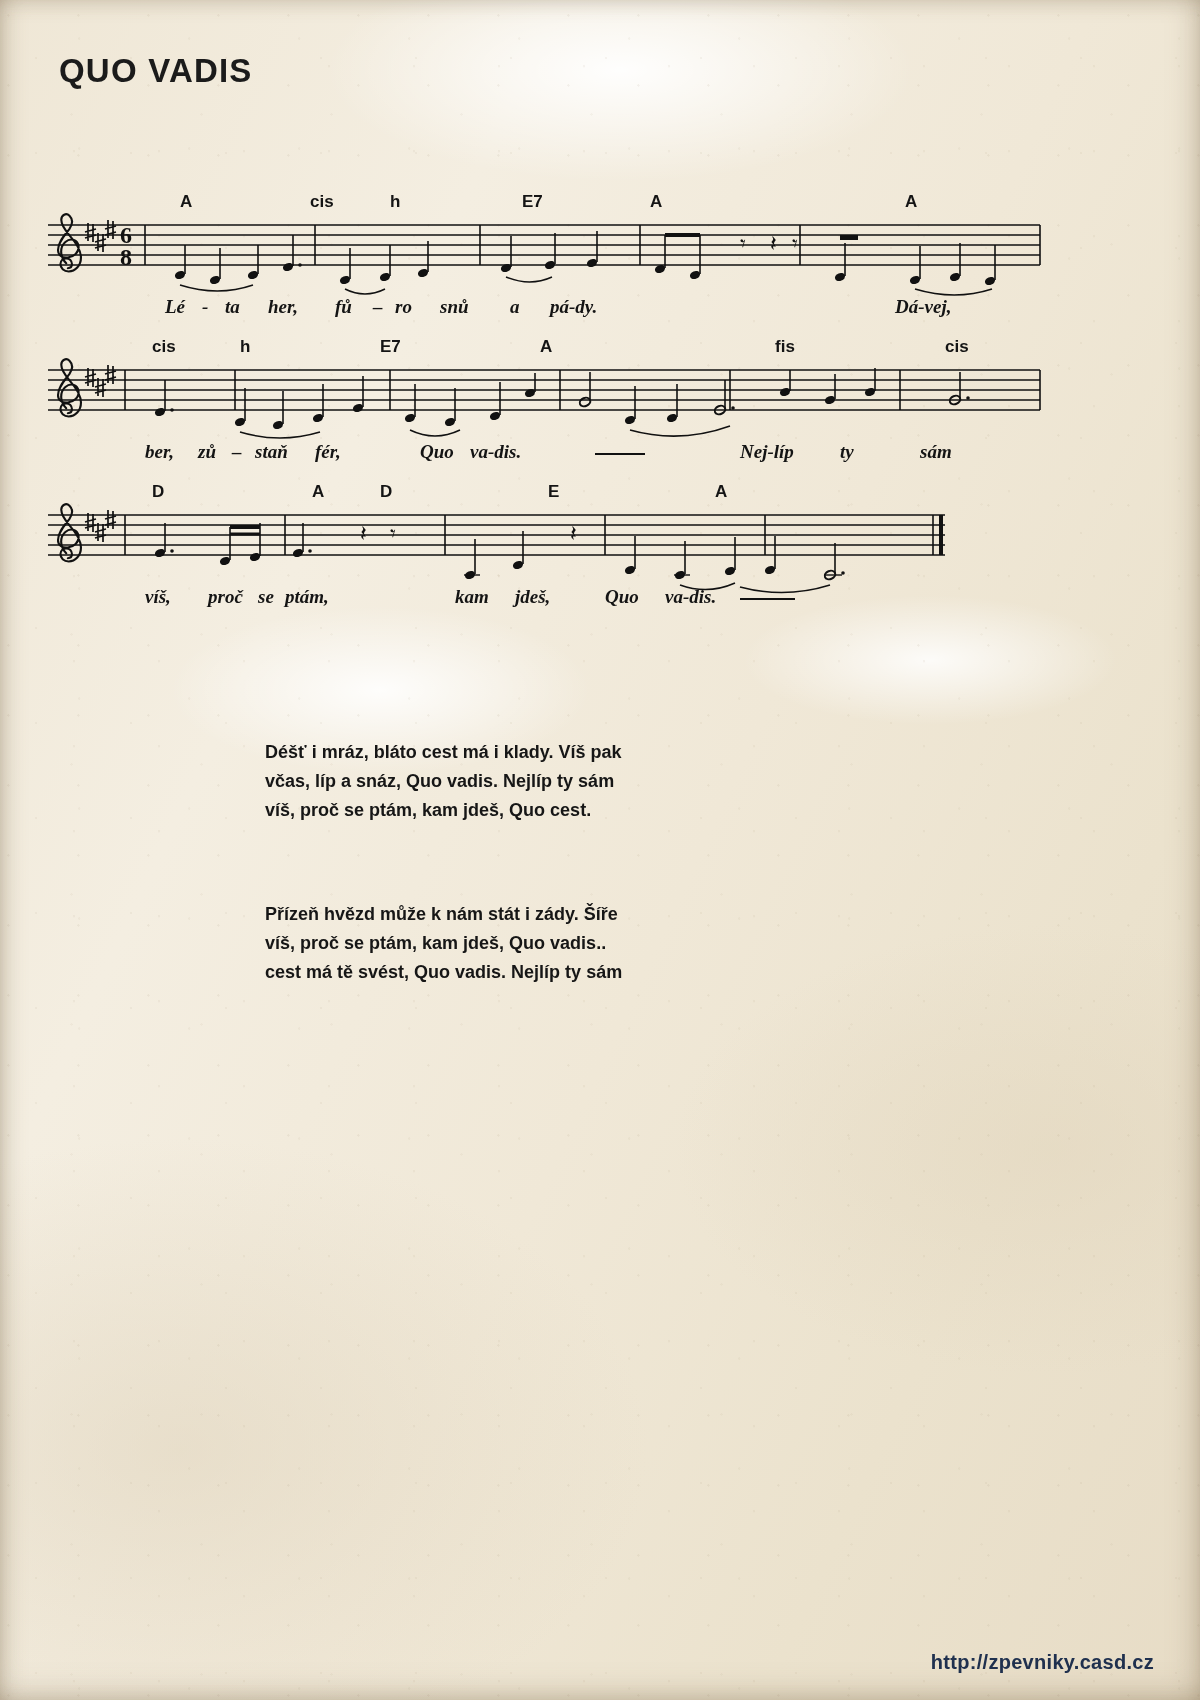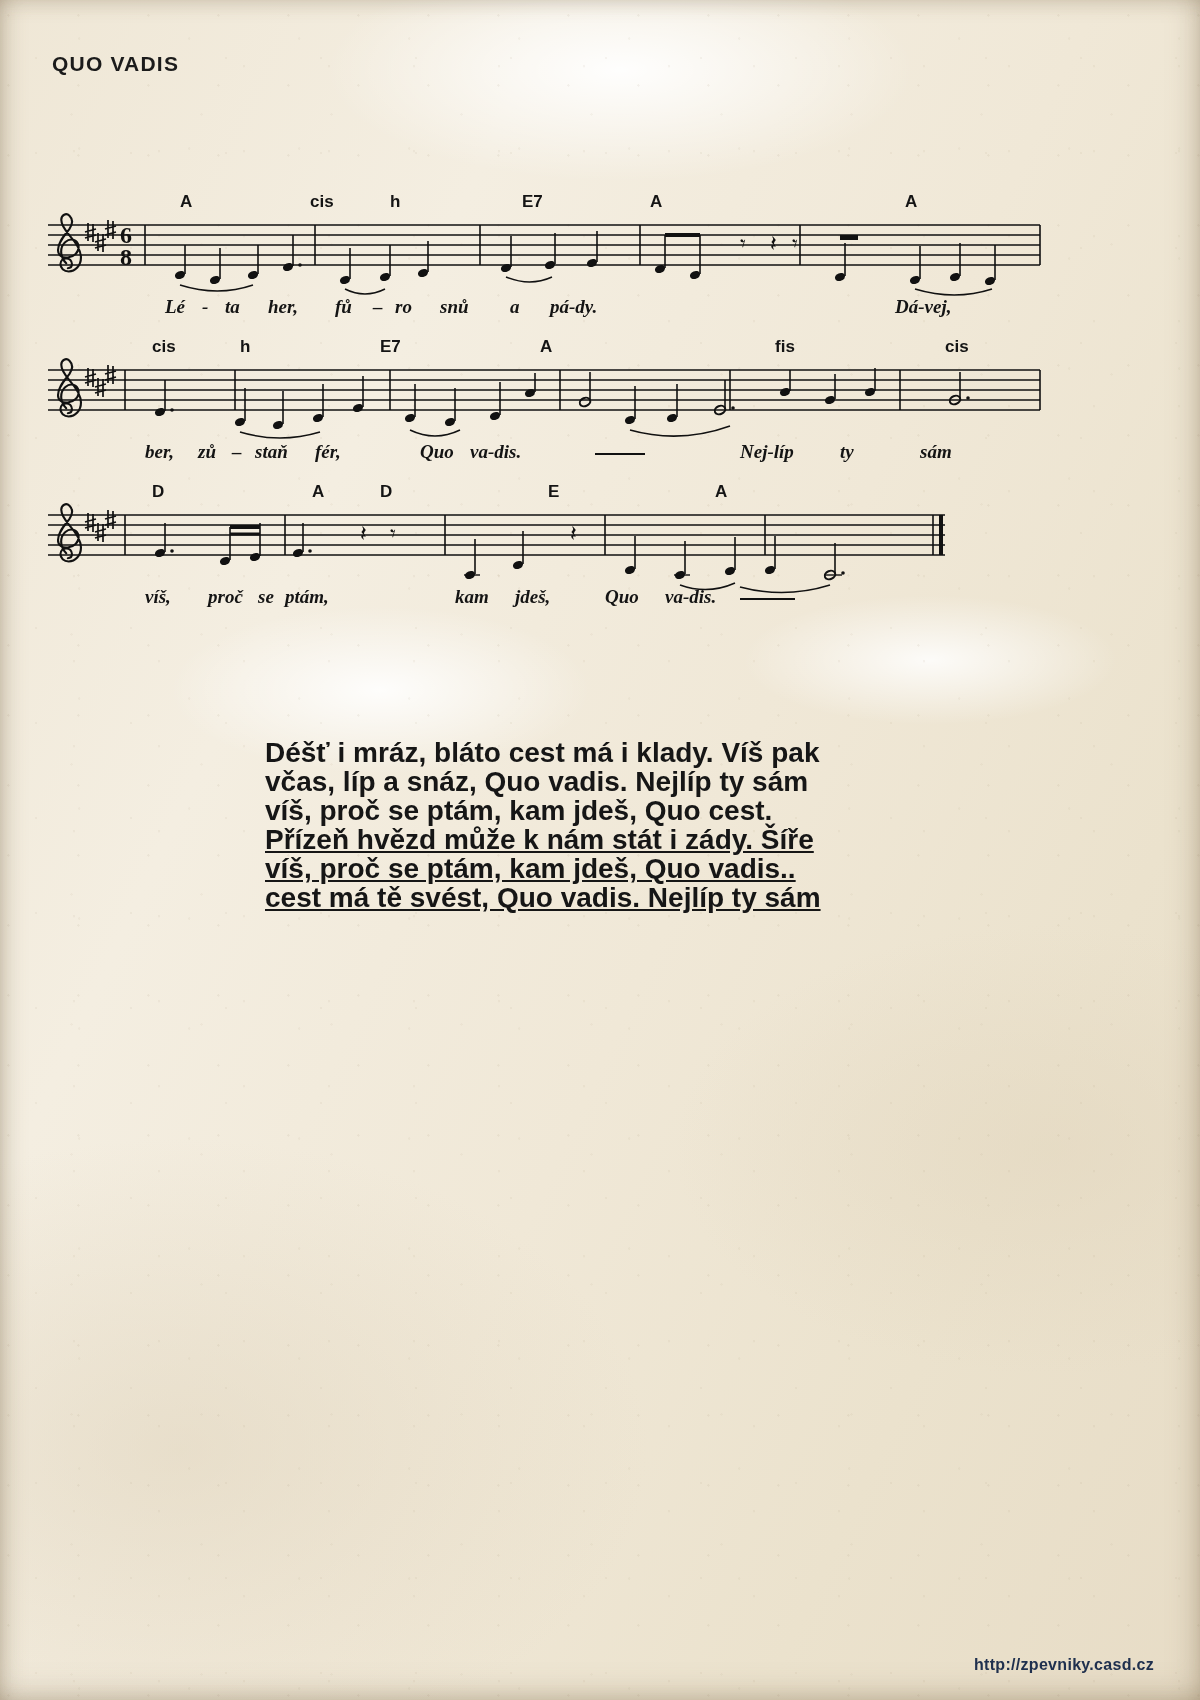--- a/index.html
+++ b/index.html
@@ -46,53 +46,53 @@
     inset: 0;
     box-shadow: inset 14px 0 28px -16px rgba(120,100,70,0.45),
                 inset -16px 0 34px -18px rgba(120,100,70,0.40),
                 inset 0 -18px 34px -18px rgba(120,100,70,0.35),
                 inset 0 12px 26px -16px rgba(120,100,70,0.25);
     pointer-events: none;
   }
 
   .title {
     position: absolute;
-    left: 52px;
+    left: 59px;
     top: 52px;
-    font-size: 21px;
+    font-size: 33px;
     font-weight: bold;
     letter-spacing: 1.2px;
     color: #1b1b1b;
   }
 
   .score {
     position: absolute;
     left: 40px;
     top: 185px;
     width: 1010px;
     height: 470px;
   }
 
   .lyrics-block {
     position: absolute;
     left: 265px;
     width: 600px;
     color: #161616;
-    font-size: 28px;
+    font-size: 18px;
     font-weight: bold;
     line-height: 29px;
   }
   #verse2 { top: 738px; }
-  #verse3 { top: 825px; text-decoration: underline; }
+  #verse3 { top: 900px; }
 
   .url {
     position: absolute;
     right: 46px;
     bottom: 26px;
-    font-size: 16px;
+    font-size: 20px;
     font-weight: bold;
     color: #20314f;
     letter-spacing: .3px;
   }
 
   svg text.chord {
     font-family: "Liberation Sans", sans-serif;
     font-size: 17px;
     font-weight: bold;
     fill: #141414;

